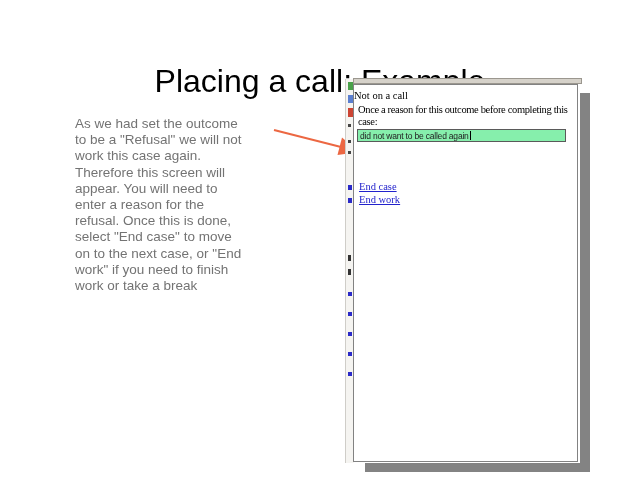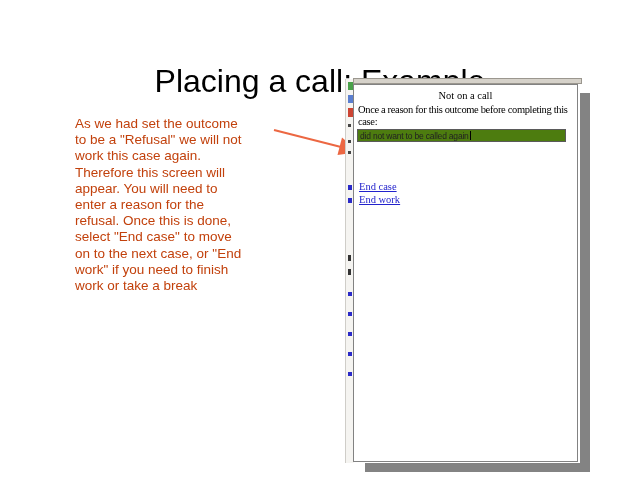--- a/index.html
+++ b/index.html
@@ -22,21 +22,21 @@
     letter-spacing: 0px;
   }
 
   
   .body-text {
     position: absolute;
     left: 75px; top: 116px;
     width: 205px;
     font-size: 13.5px;
     line-height: 16.2px;
-    color: #c2410c;
+    color: #737373;
   }
   .body-line { white-space: nowrap; }
 
   
   .arrow-svg {
     position: absolute;
     left: 0; top: 0;
     pointer-events: none;
   }
 
@@ -92,38 +92,37 @@
   }
   .shadow-bottom {
     position: absolute;
     left: 20px; top: 385px; width: 225px; height: 9px;
     background: #838383;
   }
 
   .panel-heading {
     position: absolute;
     top: 5px; left: 0; width: 100%;
-    text-align: center;
     font-size: 10.5px;
   }
   .instr-line {
     position: absolute;
     left: 4px;
     font-size: 10.5px;
     letter-spacing: -0.35px;
     white-space: nowrap;
   }
   .instr-1 { top: 19px; }
   .instr-2 { top: 31px; }
 
   .reason-input {
     position: absolute;
     left: 3px; top: 44px;
     width: 209px; height: 13px;
-    background: #4d7c0f;
+    background: #86efac;
     border: 1px solid #5a5a5a;
     box-sizing: border-box;
     font-family: "Liberation Sans", sans-serif;
     font-size: 8.5px;
     letter-spacing: -0.2px;
     color: #222;
     padding: 1px 0 0 2px;
     white-space: nowrap;
     overflow: hidden;
     cursor: text;

